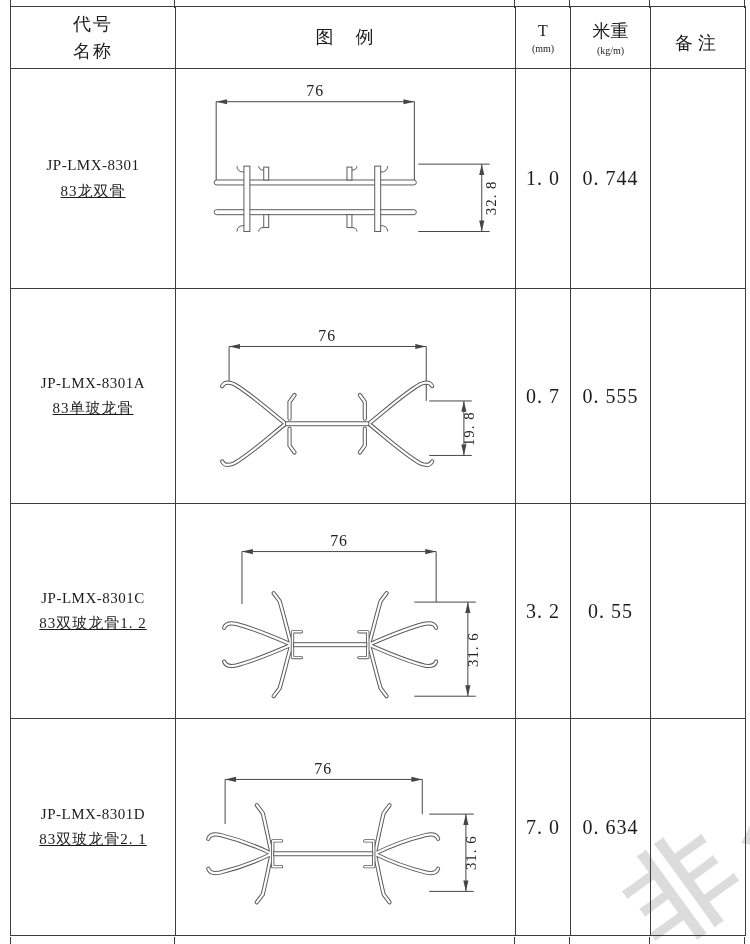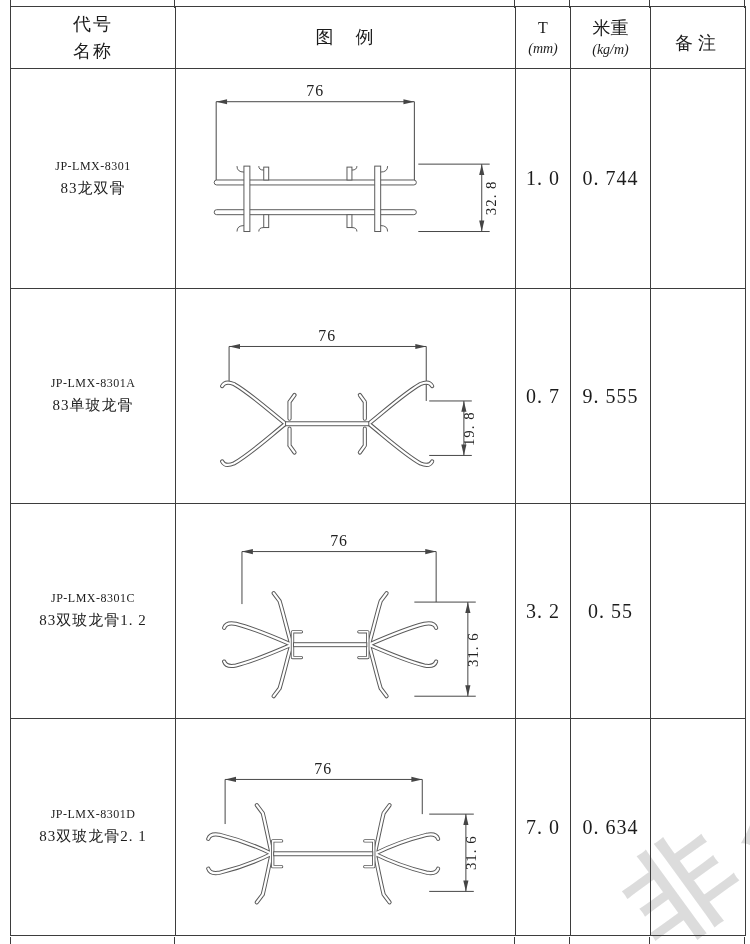--- a/index.html
+++ b/index.html
@@ -26,25 +26,25 @@
     position:absolute;left:10px;top:6px;z-index:2;
     border-collapse:collapse;table-layout:fixed;width:735px;
     background:transparent;
   }
   .spec th,.spec td{
     border:1px solid #3d3d3d;padding:0;margin:0;
     text-align:center;vertical-align:middle;background:transparent;
     font-weight:normal;
   }
   .hdr-cn{font-size:18px;line-height:1.45;letter-spacing:2px;}
-  .hdr-sub{font-size:14px;line-height:1.3;letter-spacing:0;font-style:italic;}
+  .hdr-sub{font-size:10px;line-height:1.3;letter-spacing:0;}
   .hdr-t{font-size:16px;line-height:1.4;}
   .remark-hdr{letter-spacing:5px;margin-top:12px;}
-  .code-line{font-size:12px;letter-spacing:.5px;line-height:1.7;}
-  .name-line{font-size:15px;letter-spacing:1px;line-height:1.7;}
+  .code-line{font-size:15px;letter-spacing:.5px;line-height:1.7;}
+  .name-line{font-size:15px;letter-spacing:1px;line-height:1.7;text-decoration:underline;}
   .val{font-size:20px;letter-spacing:1px;}
   td.diagram svg{display:block;}
 
   
   .dimline{stroke:#454545;stroke-width:1;fill:none;}
   .arr{fill:#454545;stroke:none;}
   .dimtxt{font-family:"Liberation Serif","DejaVu Serif",serif;font-size:15px;fill:#222;letter-spacing:1px;}
   .dimtxt.big{font-size:16px;}
   .prof{fill:#ffffff;stroke:#5a5a5a;stroke-width:1;}
   .nub{stroke:#5a5a5a;stroke-width:1;fill:none;}
@@ -171,21 +171,21 @@
           <polygon class="arr" points="290,112 287.4,123 292.6,123"></polygon>
           <polygon class="arr" points="290,167 287.4,156 292.6,156"></polygon>
           <text class="dimtxt" x="300" y="140" text-anchor="middle" transform="rotate(-90 300 140)">19. 8</text>
         </g>
       </svg>
     </td>
     <td>
           <div class="val">0. 7</div>
         </td>
     <td>
-          <div class="val">9. 555</div>
+          <div class="val">0. 555</div>
         </td>
     <td></td>
   </tr>
 
   <tr style="height:215px">
     <td>
       <div class="code-line">JP-LMX-8301C</div>
       <div class="name-line">83双玻龙骨1. 2</div>
     </td>
     <td class="diagram">

